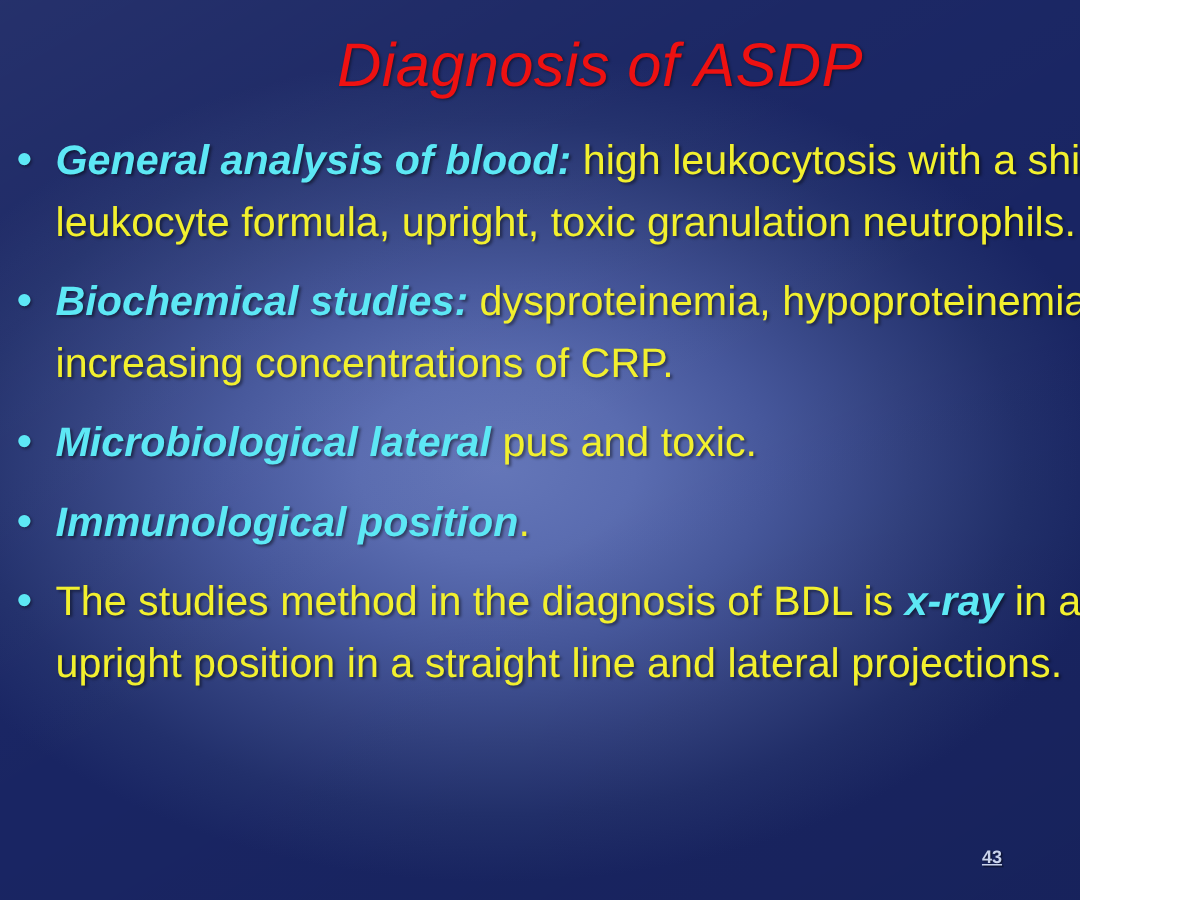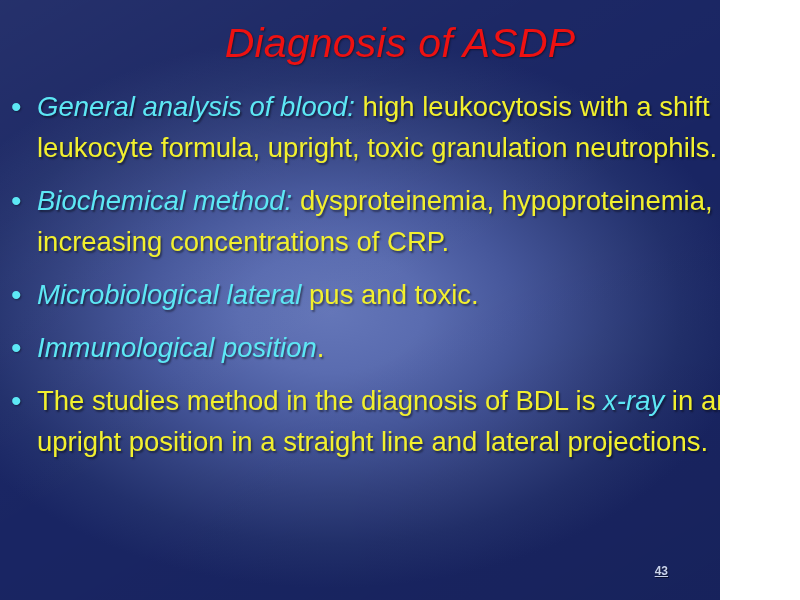--- a/index.html
+++ b/index.html
@@ -84,26 +84,26 @@
   .bullet-text {
     flex: 1 1 auto;
     font-size: 27.5px;
     line-height: 41px;
     color: #f2f02e;
     text-shadow: 1.5px 1.5px 2px rgba(0,0,0,0.45);
   }
 
   .lead {
     color: #5de8f5;
-    font-weight: normal;
+    font-weight: bold;
     font-style: italic;
   }
   .hl {
     color: #5de8f5;
-    font-weight: normal;
+    font-weight: bold;
     font-style: italic;
   }
 
   #page-number {
     position: absolute;
     right: 52px;
     bottom: 22px;
     font-size: 12px;
     font-weight: bold;
     color: #c9d3ec;
@@ -122,21 +122,21 @@
 
   <div id="body">
 
     <div class="bullet-row">
       <span class="bullet-dot">•</span>
       <span class="bullet-text"><span class="lead">General analysis of blood:</span><span> high leukocytosis with a shift leukocyte formula, upright, toxic granulation neutrophils.</span></span>
     </div>
 
     <div class="bullet-row">
       <span class="bullet-dot">•</span>
-      <span class="bullet-text"><span class="lead">Biochemical method:</span><span> dysproteinemia, hypoproteinemia, increasing concentrations of CRP.</span></span>
+      <span class="bullet-text"><span class="lead">Biochemical studies:</span><span> dysproteinemia, hypoproteinemia, increasing concentrations of CRP.</span></span>
     </div>
 
     <div class="bullet-row">
       <span class="bullet-dot">•</span>
       <span class="bullet-text"><span class="lead">Microbiological lateral</span><span> pus and toxic.</span></span>
     </div>
 
     <div class="bullet-row">
       <span class="bullet-dot">•</span>
       <span class="bullet-text"><span class="lead">Immunological position</span><span>.</span></span>

